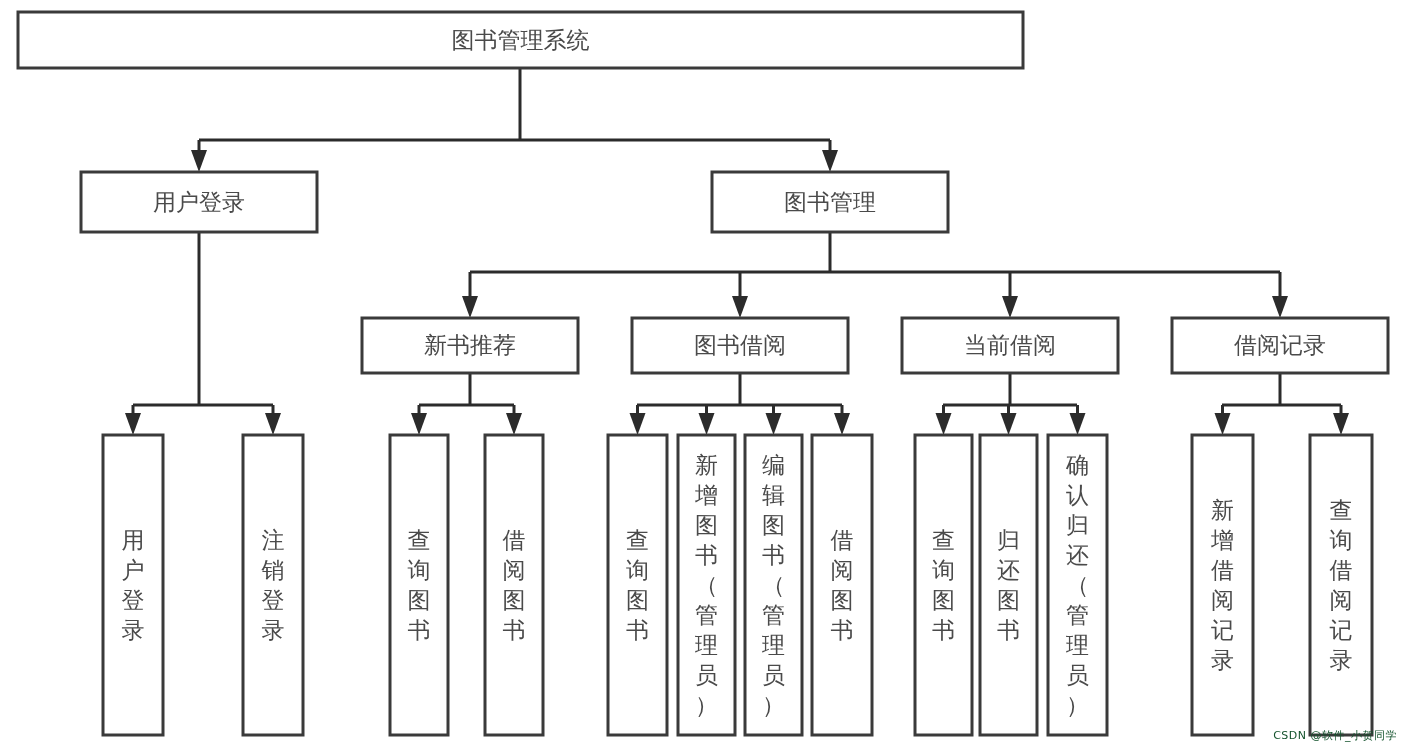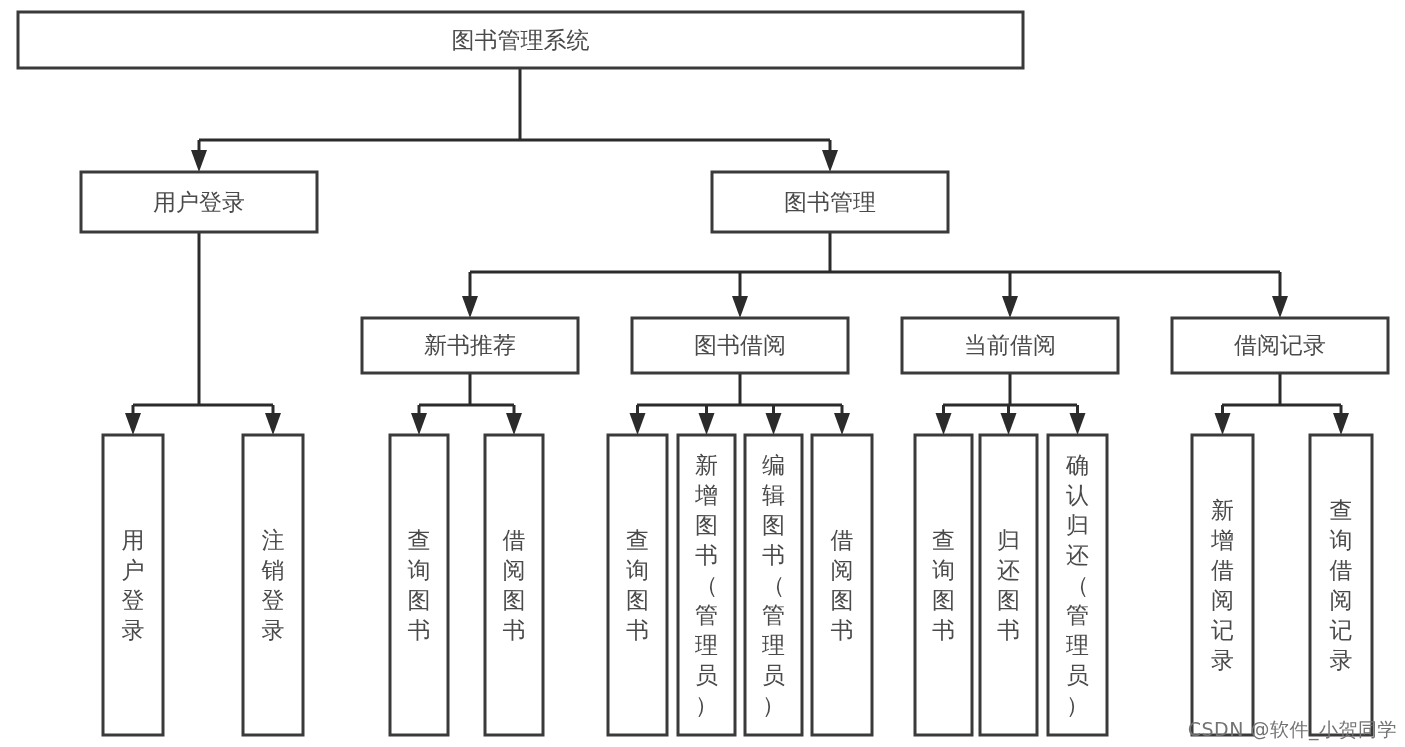--- a/index.html
+++ b/index.html
@@ -52,22 +52,22 @@
     fill: #4a4a4a;
     font-family: "DejaVu Sans", "Liberation Sans", sans-serif;
     font-size: 23px;
     text-anchor: middle;
   }
   .watermark-text {
     position: absolute;
     right: 8px;
     bottom: 4px;
     font-family: "DejaVu Sans", "Liberation Sans", sans-serif;
-    font-size: 19px;
-    color: #737373;
+    font-size: 11px;
+    color: #14532d;
     white-space: nowrap;
     letter-spacing: 0.5px;
   }
 </style>
 </head>
 <body>
 
 <div id="diagram-root">
 
   <svg id="flowchart" viewBox="0 0 1405 747">

